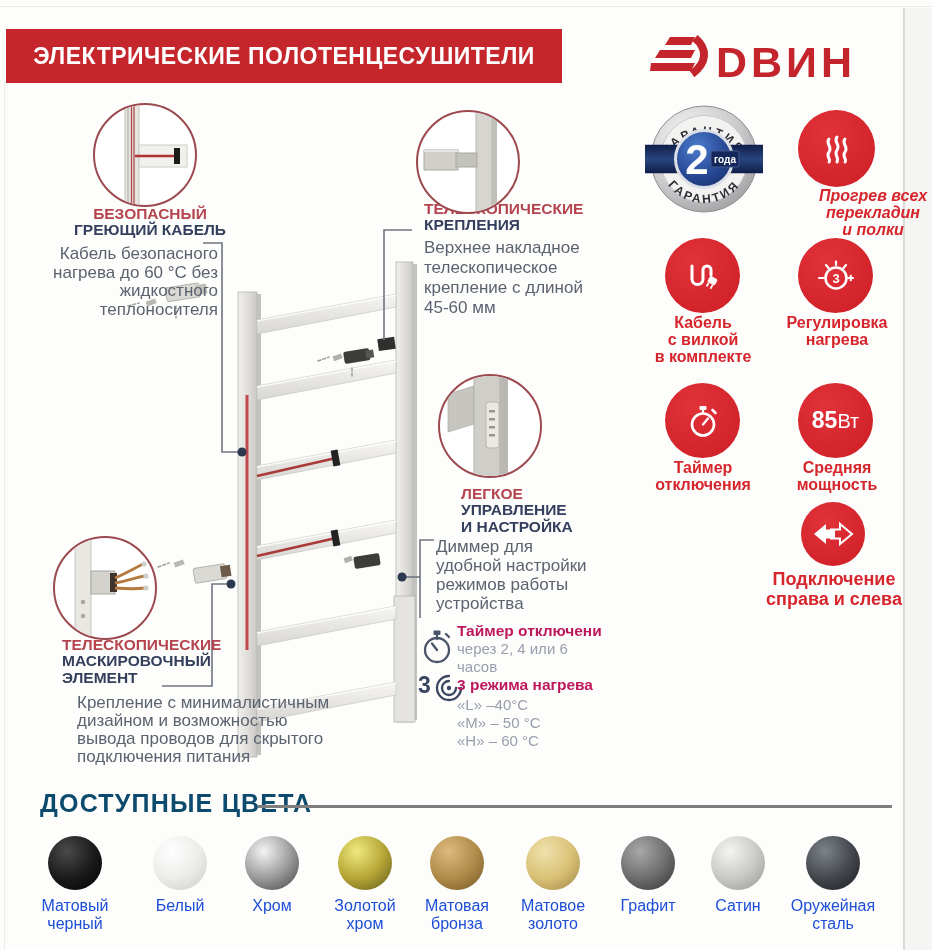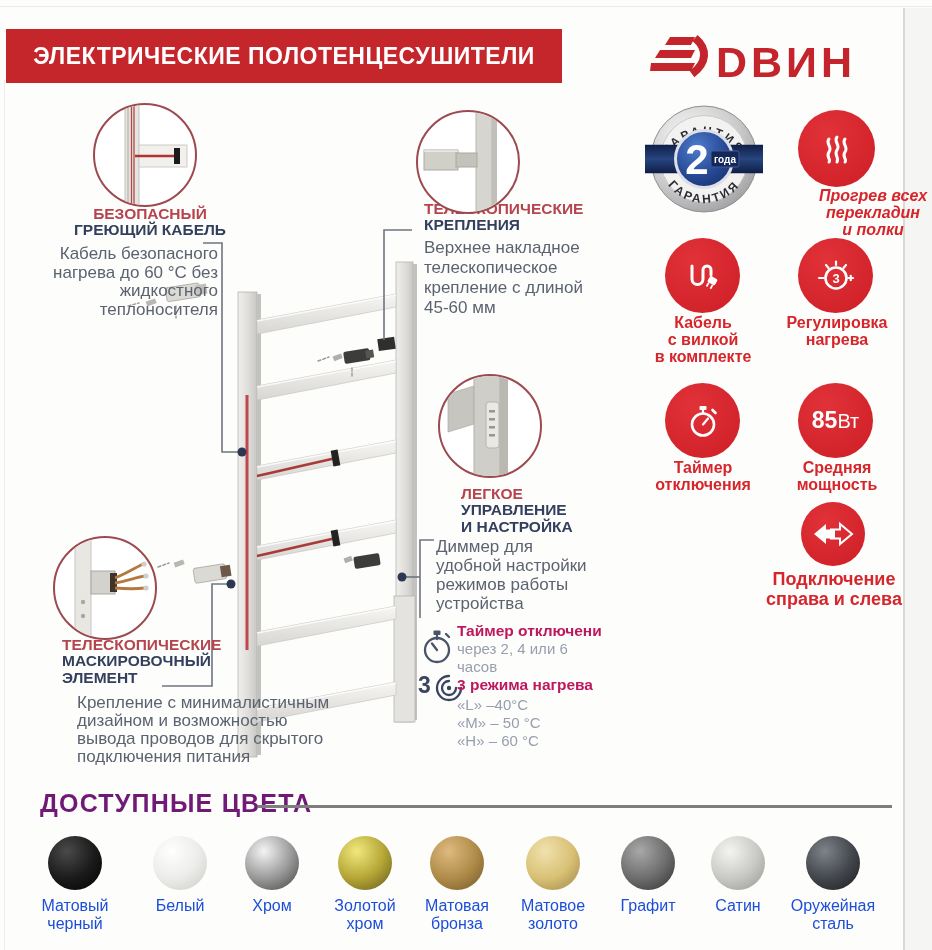--- a/index.html
+++ b/index.html
@@ -27,21 +27,21 @@
   .d-body  { color:#979eac; font-size:15px; line-height:17.5px; font-weight:500; }
 
   
   .fcircle { border-radius:50%; background:radial-gradient(circle at 38% 30%, #e03238 0%, #d2232a 75%);
              display:flex; align-items:center; justify-content:center; }
   .flabel  { color:#d6252b; font-weight:700; font-size:16px; line-height:17px; text-align:center; }
   .pw-num  { color:#fff; font-size:23px; font-weight:700; }
   .pw-unit { color:#fff; font-size:20px; font-weight:400; }
 
   
-  #colors-title { color:#701a75; font-size:25px; font-weight:700; letter-spacing:1.2px; }
+  #colors-title { color:#0c4a6e; font-size:25px; font-weight:700; letter-spacing:1.2px; }
   #colors-rule  { background:#7e7e7e; height:3px; }
   .swatch { width:54px; height:54px; border-radius:50%; }
   .sw-label { width:120px; text-align:center; color:#1d4ed8; font-size:16px; line-height:18px; font-weight:500; }
 
   
   .frame { background:#dcdad7; }
 </style>
 </head>
 <body>
 

